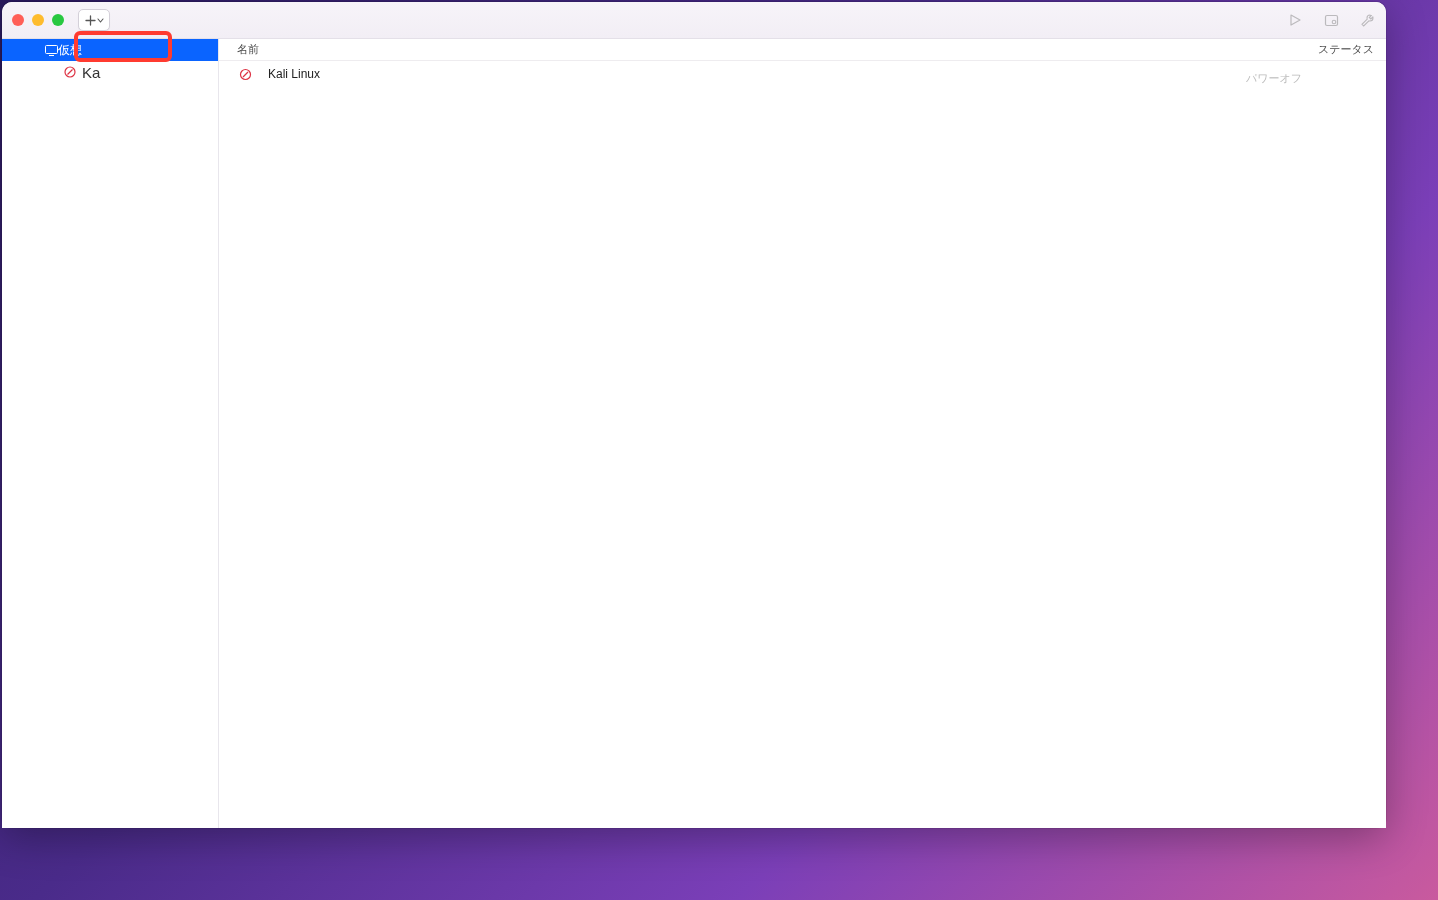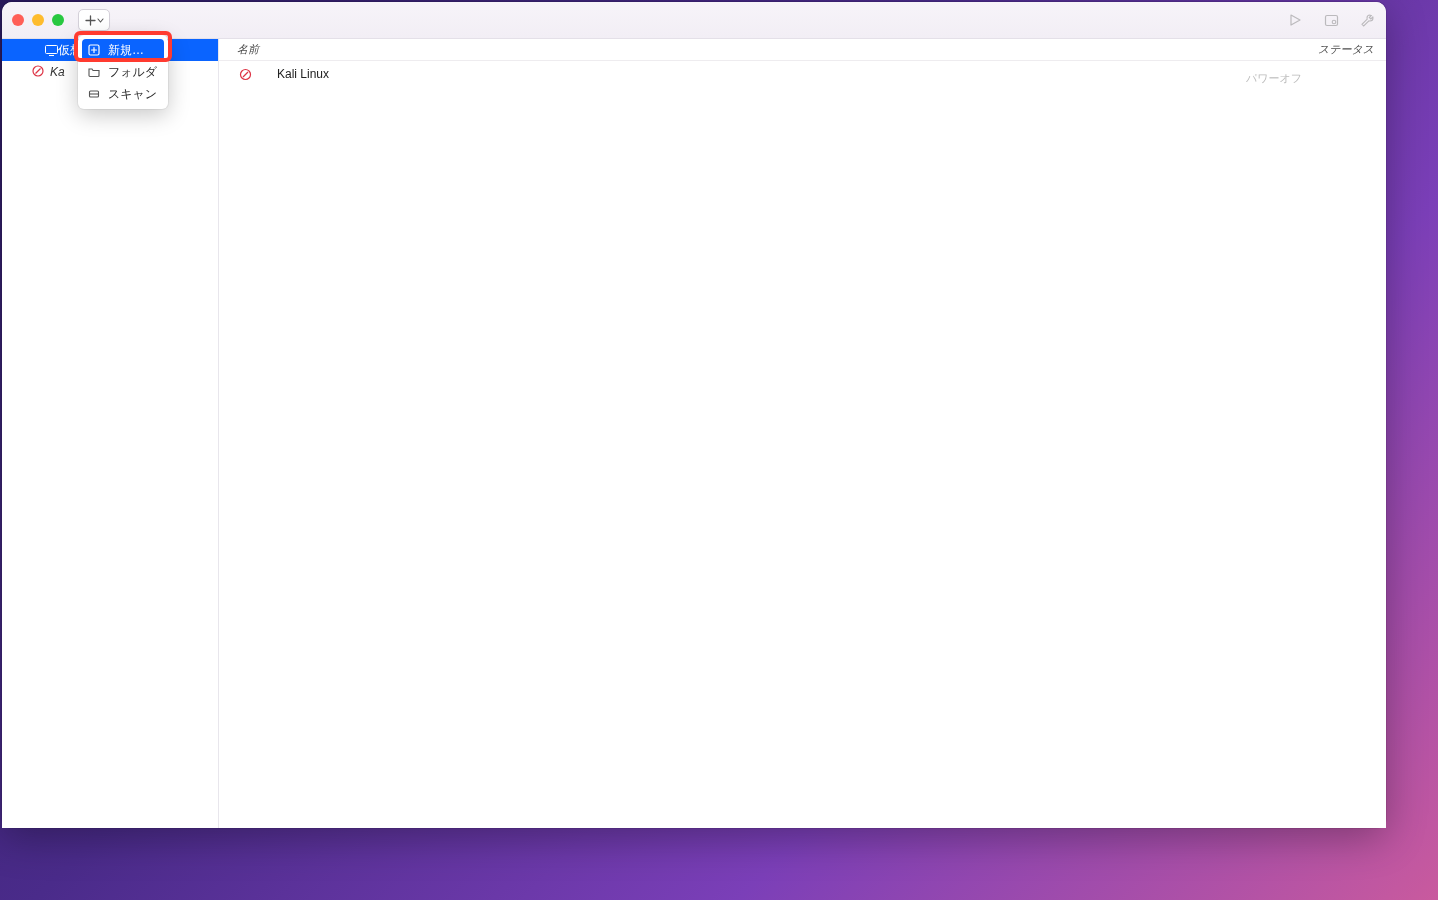--- a/index.html
+++ b/index.html
@@ -91,49 +91,47 @@
       color: #ffffff;
     }
     .side-item .mini-icon {
       width: 14px; height: 14px;
       display: flex; align-items: center; justify-content: center;
     }
     .side-sub {
       height: 22px;
       display: flex;
       align-items: center;
-      padding-left: 30px;
-      font-size: 12px;
+      padding-left: 62px;
+      font-size: 15px;
       gap: 6px;
       color: #333;
-      font-style: italic;
     }
     .main {
       flex: 1;
       display: flex;
       flex-direction: column;
       background: #ffffff;
     }
     .columns {
       height: 22px;
       display: flex;
       border-bottom: 1px solid #eeecef;
       font-size: 11px;
       color: #4a4a4a;
       align-items: center;
-      font-style: italic;
     }
     .col-name { flex: 1; padding-left: 18px; }
     .col-status { width: 140px; text-align: right; padding-right: 12px; }
     .row {
       height: 26px;
       display: flex;
       align-items: center;
     }
-    .row-name { flex: 1; padding-left: 18px; display: flex; align-items: center; gap: 24px; font-size: 12px; color: #222; }
+    .row-name { flex: 1; padding-left: 18px; display: flex; align-items: center; gap: 15px; font-size: 12px; color: #222; }
     .row-status { width: 140px; font-size: 11px; color: #bcbcbc; padding-right: 12px; margin-top: 8px; }
     .vm-icon {
       width: 16px; height: 16px;
       display: flex; align-items: center; justify-content: center;
     }
 
     
     .popover {
       position: absolute;
       top: 33px;
@@ -245,37 +243,15 @@
               <path d="M4 9l5-5" stroke="#d34" stroke-width="1.2"></path>
             </svg>
           </span>
           <span>Kali Linux</span>
         </div>
         <div class="row-status">パワーオフ</div>
       </div>
     </div>
   </div>
 
-  <div class="popover">
-    <div class="menu-item selected">
-      <svg width="12" height="12" viewBox="0 0 12 12">
-        <rect x="1" y="1" width="10" height="10" rx="1.5" fill="none" stroke="#fff" stroke-width="1.2"></rect>
-        <path d="M6 3.5v5M3.5 6h5" stroke="#fff" stroke-width="1.2" stroke-linecap="round"></path>
-      </svg>
-      <span>新規…</span>
-    </div>
-    <div class="menu-item">
-      <svg width="12" height="12" viewBox="0 0 12 12">
-        <path d="M1 3h3l1 1.5h6v5a1 1 0 0 1-1 1H2a1 1 0 0 1-1-1V3z" fill="none" stroke="#555" stroke-width="1.1"></path>
-      </svg>
-      <span>フォルダ</span>
-    </div>
-    <div class="menu-item">
-      <svg width="12" height="12" viewBox="0 0 12 12">
-        <rect x="1.5" y="3" width="9" height="6" rx="1" fill="none" stroke="#555" stroke-width="1.1"></rect>
-        <path d="M1.5 6h9" stroke="#555" stroke-width="1.1"></path>
-      </svg>
-      <span>スキャン</span>
-    </div>
-  </div>
 
   <div class="highlight-box"></div>
 </div>
 
 </body></html>

